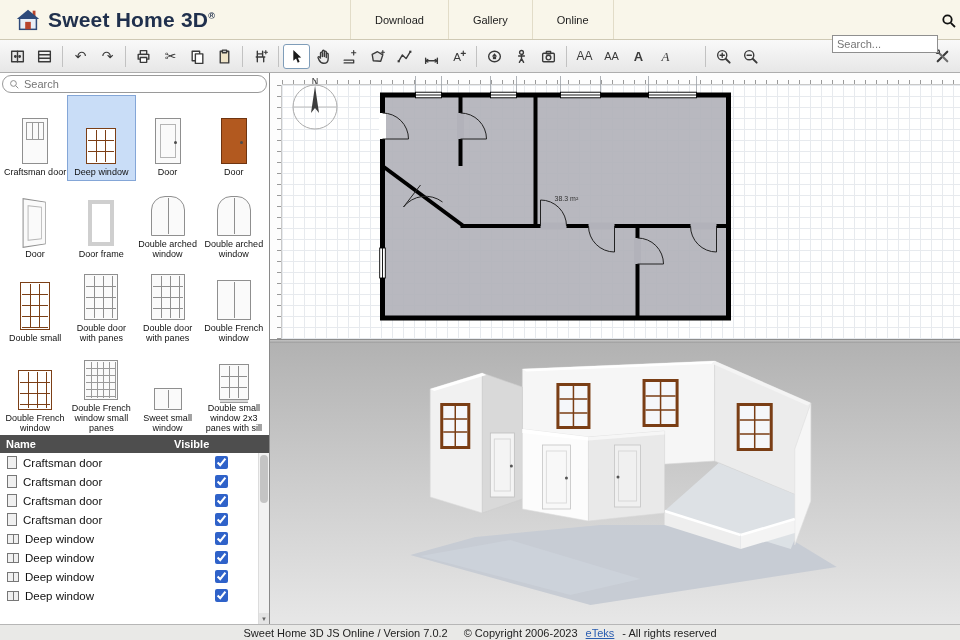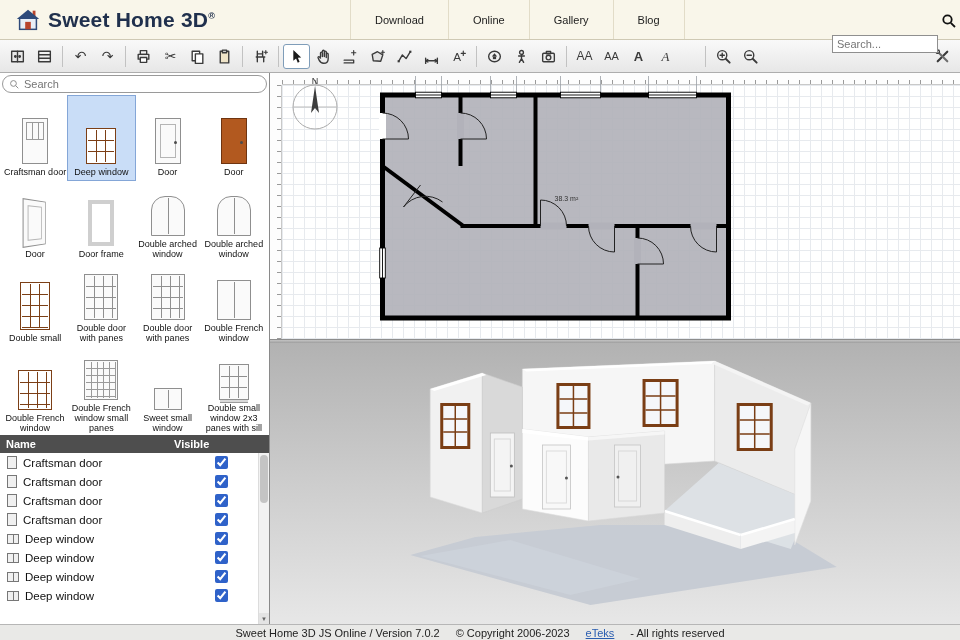--- a/index.html
+++ b/index.html
@@ -108,43 +108,42 @@
       repeating-linear-gradient(to bottom,#d3d8dd 0 1px,transparent 1px 55px); }
   .plansvg, .compass { position:absolute; }
   .plansvg { inset:0; width:100%; height:100%; }
   .compass { left:16px; top:2px; width:58px; height:58px; cursor:move; }
   .divider { height:4px; flex:0 0 4px; background:linear-gradient(#c4c4c4,#9e9e9e); border-top:1px solid #8d8d8d; cursor:row-resize; }
   .v3d { flex:1; position:relative; min-height:0; }
   .v3d svg { position:absolute; inset:0; width:100%; height:100%; }
 
   
   .status { height:16px; flex:0 0 16px; background:#e9e9e7; border-top:1px solid #b6b6b6; display:flex; align-items:center; justify-content:center; font-size:11px; color:#222; gap:16px; }
-  .status .cgrp { display:flex; gap:16px; }
+  .status .cgrp { display:flex; gap:8px; }
   .status a { color:#2a5db0; text-decoration:underline; cursor:pointer; }
 </style>
 </head>
 <body>
 
 <div class="app">
 
   <div class="hdr">
     <div class="logo">
       <svg width="28" height="28" viewBox="0 0 30 30">
         <rect x="6" y="13" width="18" height="12" fill="#e8eef7" stroke="#2e4a7a" stroke-width="1.6"></rect>
         <rect x="20" y="5" width="3" height="6" fill="#b8442c"></rect>
         <polygon points="3,14 15,4 27,14" fill="#2e4a7a"></polygon>
         <rect x="12" y="17" width="6" height="8" fill="#b8442c"></rect>
       </svg>
       <span class="logo-text"><span>Sweet Home 3D</span><sup class="logo-reg">®</sup></span>
     </div>
     <div class="nav">
       <div class="nav-item">Download</div>
+      <div class="nav-item">Gallery</div>
       <div class="nav-item">Online</div>
-      <div class="nav-item">Gallery</div>
-      <div class="nav-item">Blog</div>
     </div>
     <div class="hdr-search">
       <input type="text" placeholder="Search..." style="">
     </div>
     <svg class="hdr-mag" viewBox="0 0 16 16" style="stroke:#111;fill:none;stroke-width:1.8;">
       <circle cx="6.5" cy="6.5" r="4.2"></circle>
         <line x1="9.8" y1="9.8" x2="14" y2="14"></line>
     </svg>
   </div>
 

